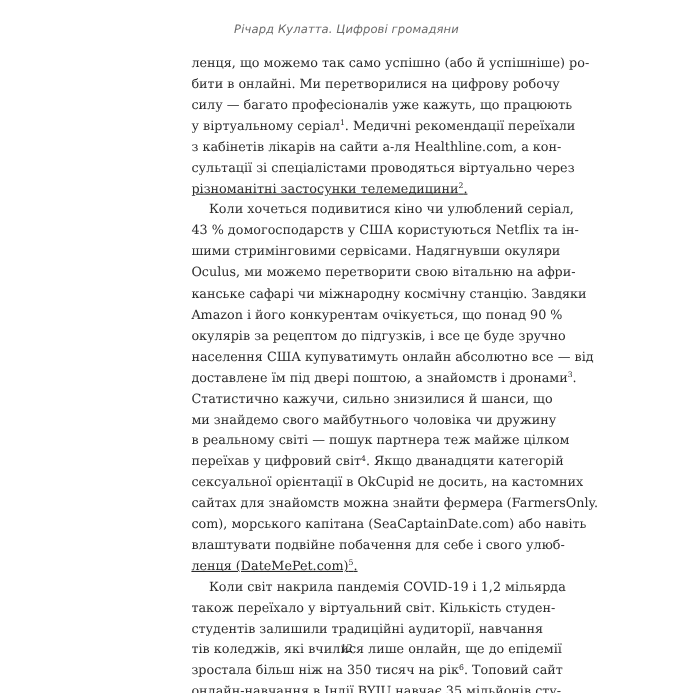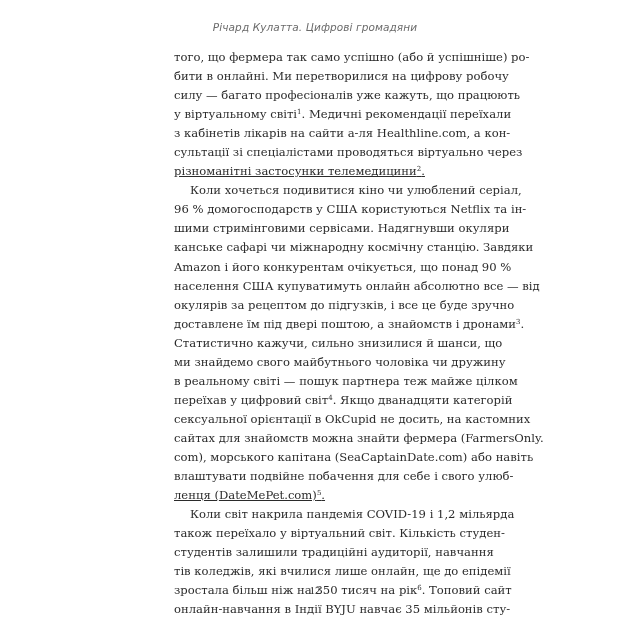--- a/index.html
+++ b/index.html
@@ -72,34 +72,35 @@
     color: #2b2b2b;
   }
 </style>
 </head>
 <body>
 
 <div class="page">
   <div class="running-header">Річард Кулатта. Цифрові громадяни</div>
 
   <div class="body-text" id="body-text">
-      <span class="line"><span>того, що фермера так само успішно (або й успішніше) ро-</span></span>
+      <span class="line"><span>ленця, що можемо так само успішно (або й успішніше) ро-</span></span>
       <span class="line"><span>бити в онлайні. Ми перетворилися на цифрову робочу</span></span>
       <span class="line"><span>силу — багато професіоналів уже кажуть, що працюють</span></span>
-      <span class="line"><span>у віртуальному світі</span><sup>1</sup><span>. Медичні рекомендації переїхали</span></span>
+      <span class="line"><span>у віртуальному серіал</span><sup>1</sup><span>. Медичні рекомендації переїхали</span></span>
       <span class="line"><span>з кабінетів лікарів на сайти а-ля Healthline.com, а кон-</span></span>
       <span class="line"><span>сультації зі спеціалістами проводяться віртуально через</span></span>
       <span class="line last"><span>різноманітні застосунки телемедицини</span><sup>2</sup><span>.</span></span>
       <span class="line indent"><span>Коли хочеться подивитися кіно чи улюблений серіал,</span></span>
-      <span class="line"><span>96 % домогосподарств у США користуються Netflix та ін-</span></span>
+      <span class="line"><span>43 % домогосподарств у США користуються Netflix та ін-</span></span>
       <span class="line"><span>шими стримінговими сервісами. Надягнувши окуляри</span></span>
+      <span class="line"><span>Oculus, ми можемо перетворити свою вітальню на афри-</span></span>
       <span class="line"><span>канське сафарі чи міжнародну космічну станцію. Завдяки</span></span>
       <span class="line"><span>Amazon і його конкурентам очікується, що понад 90 %</span></span>
+      <span class="line"><span>окулярів за рецептом до підгузків, і все це буде зручно</span></span>
       <span class="line"><span>населення США купуватимуть онлайн абсолютно все — від</span></span>
-      <span class="line"><span>окулярів за рецептом до підгузків, і все це буде зручно</span></span>
       <span class="line"><span>доставлене їм під двері поштою, а знайомств і дронами</span><sup>3</sup><span>.</span></span>
       <span class="line"><span>Статистично кажучи, сильно знизилися й шанси, що</span></span>
       <span class="line"><span>ми знайдемо свого майбутнього чоловіка чи дружину</span></span>
       <span class="line"><span>в реальному світі — пошук партнера теж майже цілком</span></span>
       <span class="line"><span>переїхав у цифровий світ</span><sup>4</sup><span>. Якщо дванадцяти категорій</span></span>
       <span class="line"><span>сексуальної орієнтації в OkCupid не досить, на кастомних</span></span>
       <span class="line"><span>сайтах для знайомств можна знайти фермера (FarmersOnly.</span></span>
       <span class="line"><span>com), морського капітана (SeaCaptainDate.com) або навіть</span></span>
       <span class="line"><span>влаштувати подвійне побачення для себе і свого улюб-</span></span>
       <span class="line last"><span>ленця (DateMePet.com)</span><sup>5</sup><span>.</span></span>

